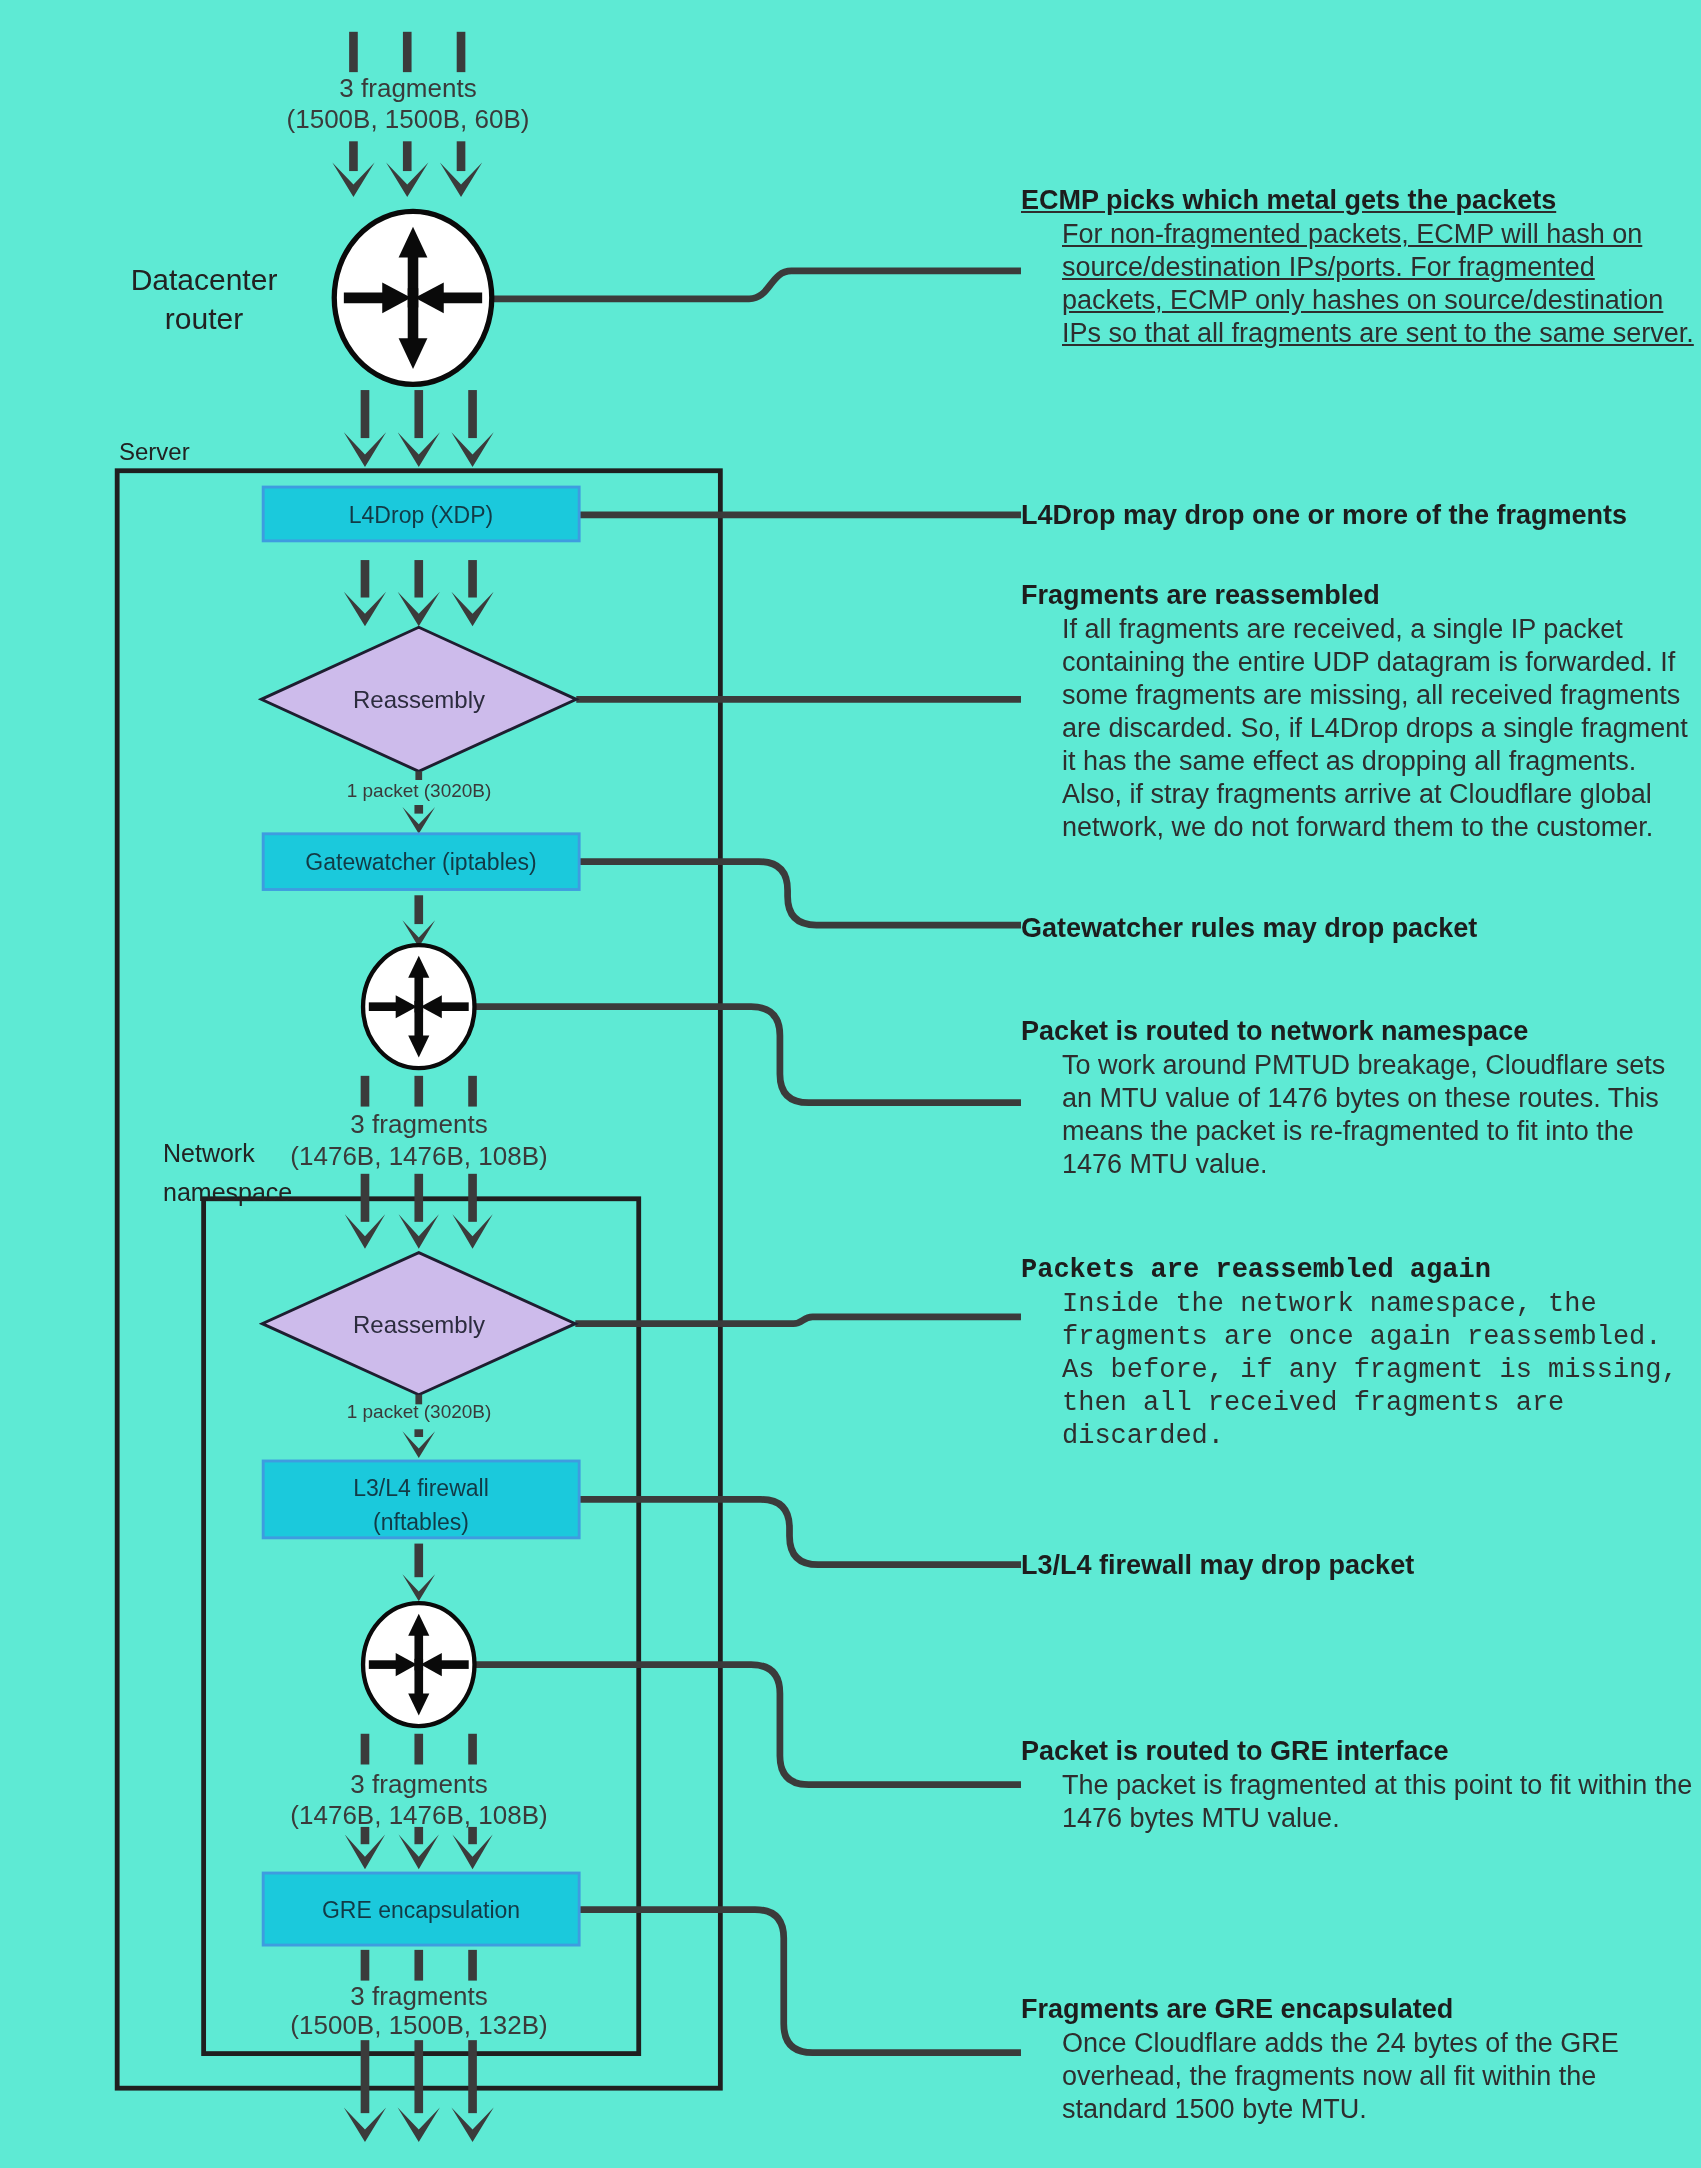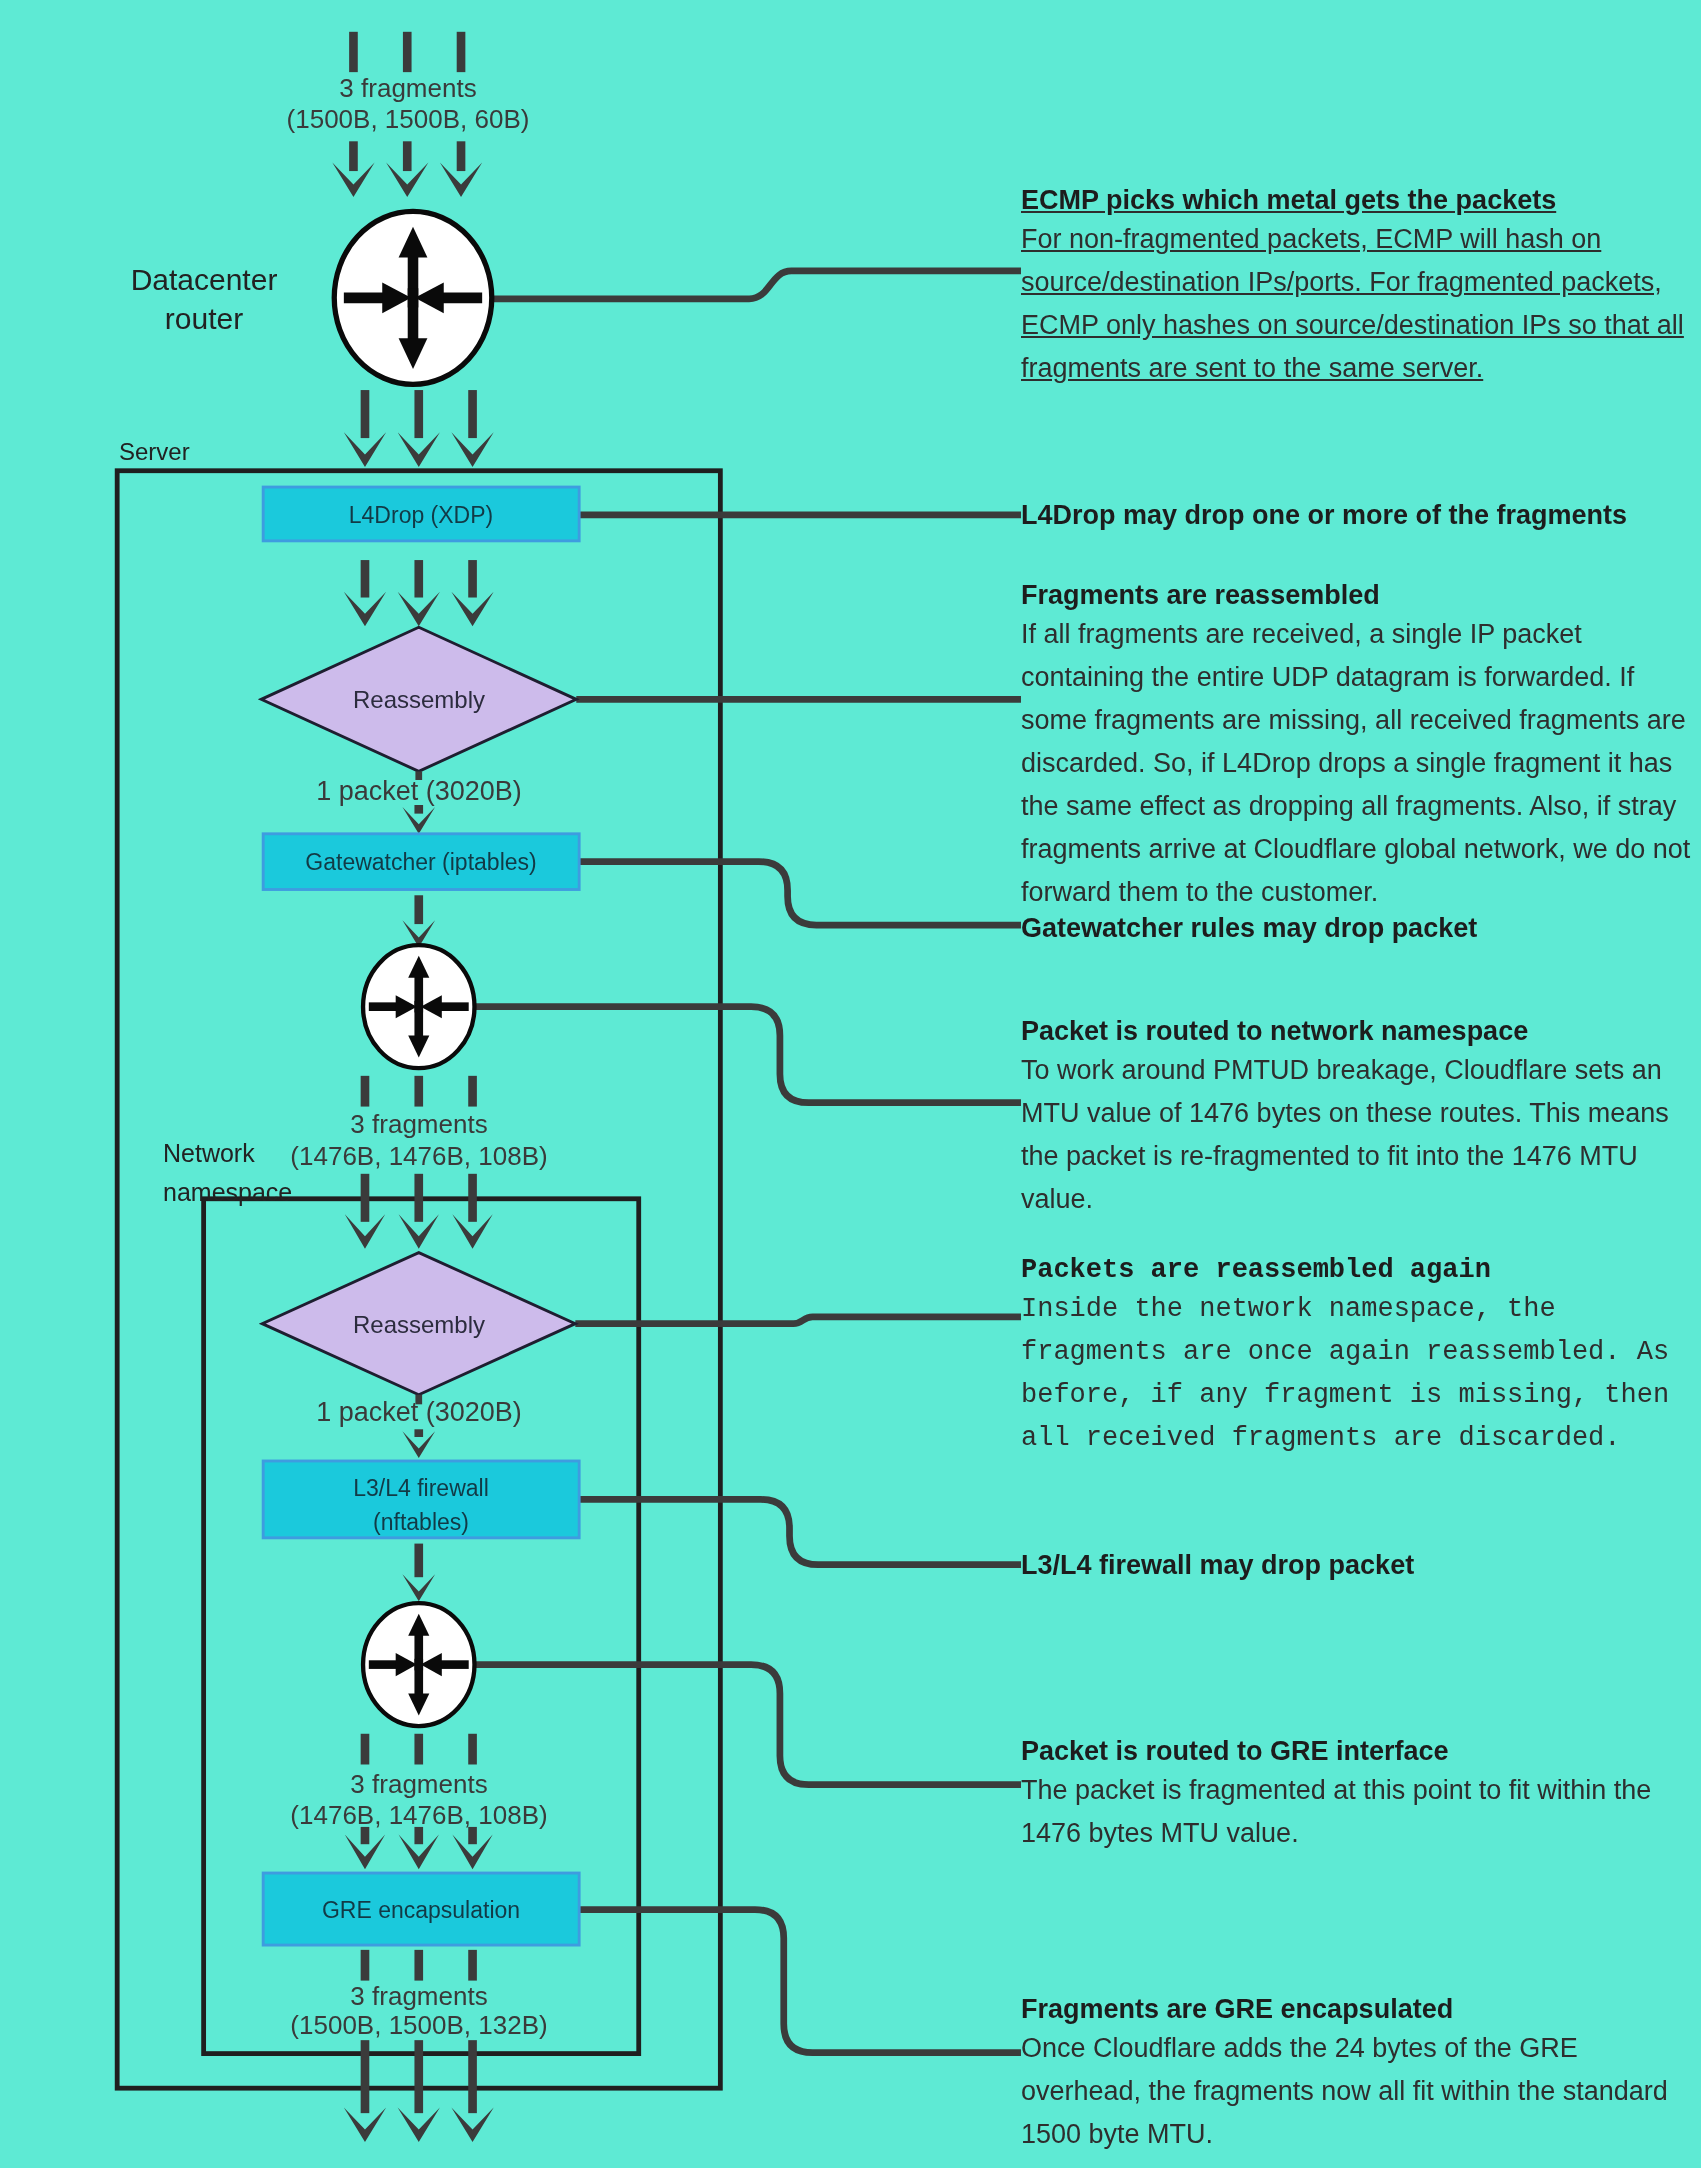--- a/index.html
+++ b/index.html
@@ -19,36 +19,37 @@
     color:#333333;
     text-align:center;
   }
   .lbl.leftalign{transform:translateY(-50%);text-align:left;}
   .frag{font-size:26px;color:#3a3a3a;}
   .dcr{font-size:30px;color:#222222;}
   .servlbl{font-size:24px;color:#222222;}
   .netnslbl{font-size:25px;color:#222222;}
   .nodelbl{font-size:23px;color:#123a46;}
   .diamondlbl{font-size:24px;color:#2c2c3e;}
-  .packetlbl{font-size:27px;color:#3a3a3a;}
+  .packetlbl{font-size:19px;color:#3a3a3a;}
   .annotation{
     position:absolute;
     left:1021px;
     width:677px;
   }
   .annotation .heading{
     font-size:27px;
     line-height:36px;
     font-weight:700;
     color:#1d1d1d;
   }
   .annotation .body{
     font-size:27px;
-    line-height:43px;
+    line-height:33px;
     color:#2e2e2e;
+    margin-left:41px;
   }
   .annotation .body:empty{display:none;}
   .a0{top:182px;text-decoration:underline;} .a1{top:497px;} .a2{top:577px;} .a3{top:910px;}
   .a4{top:1013px;} .a5{top:1252px;font-family:Liberation Mono, monospace;} .a6{top:1547px;} .a7{top:1733px;}
   .a8{top:1991px;}
 </style>
 </head>
 <body>
 
 <div class="canvas">

